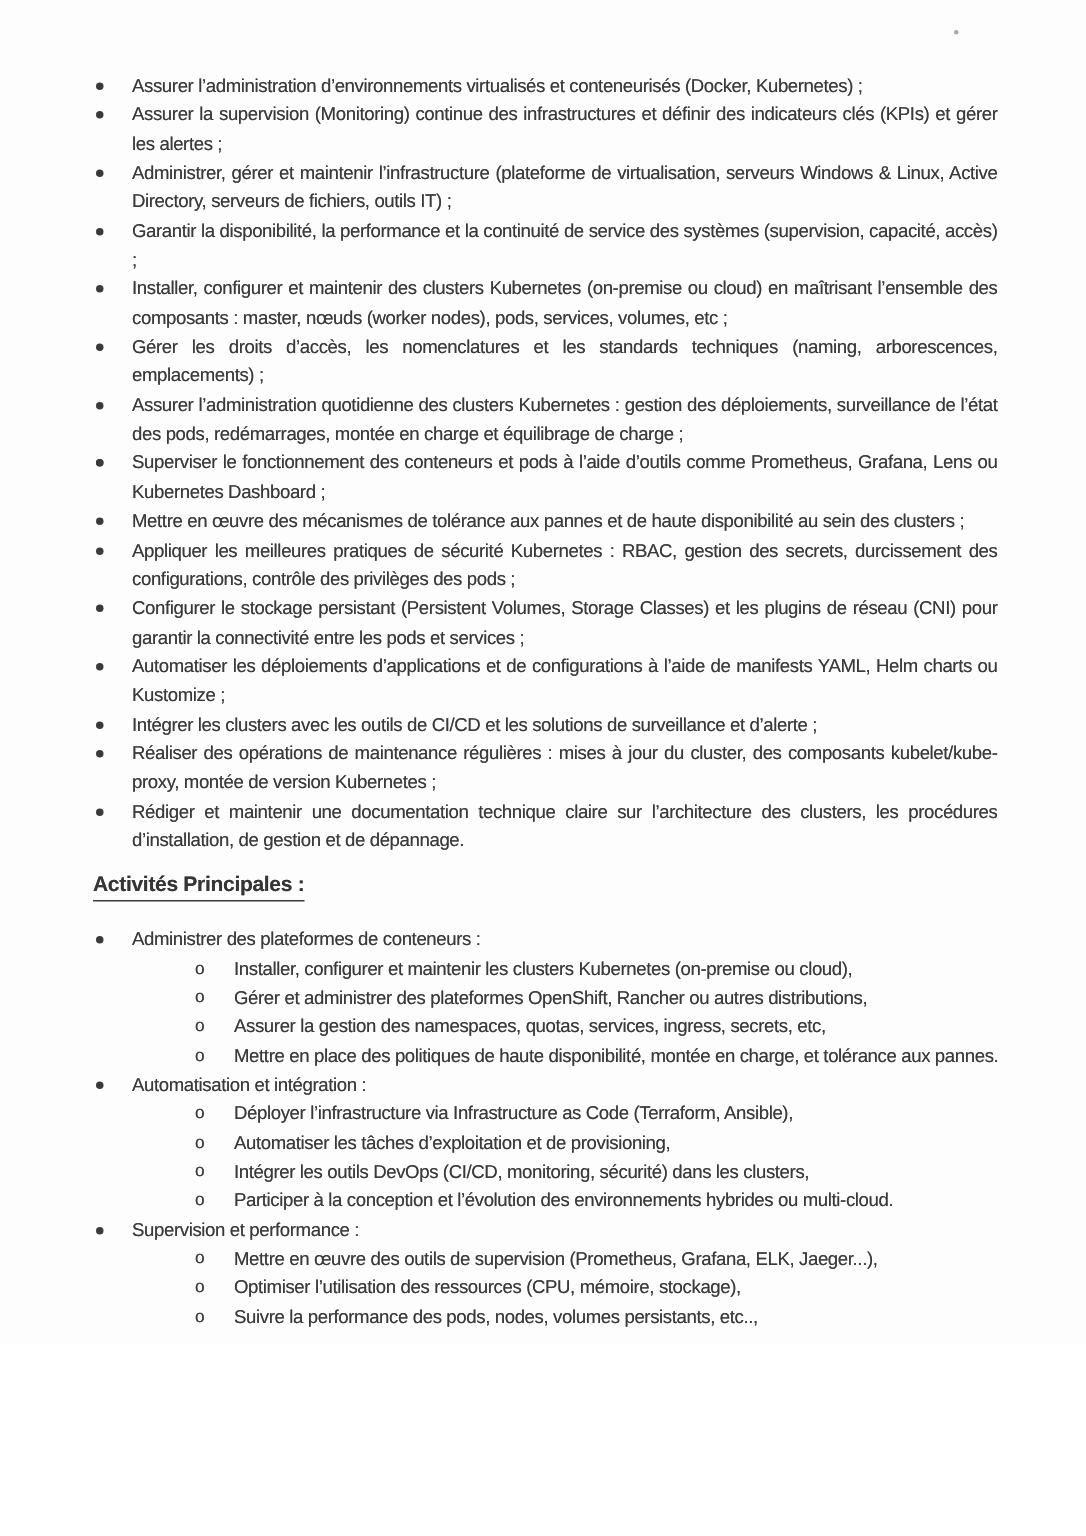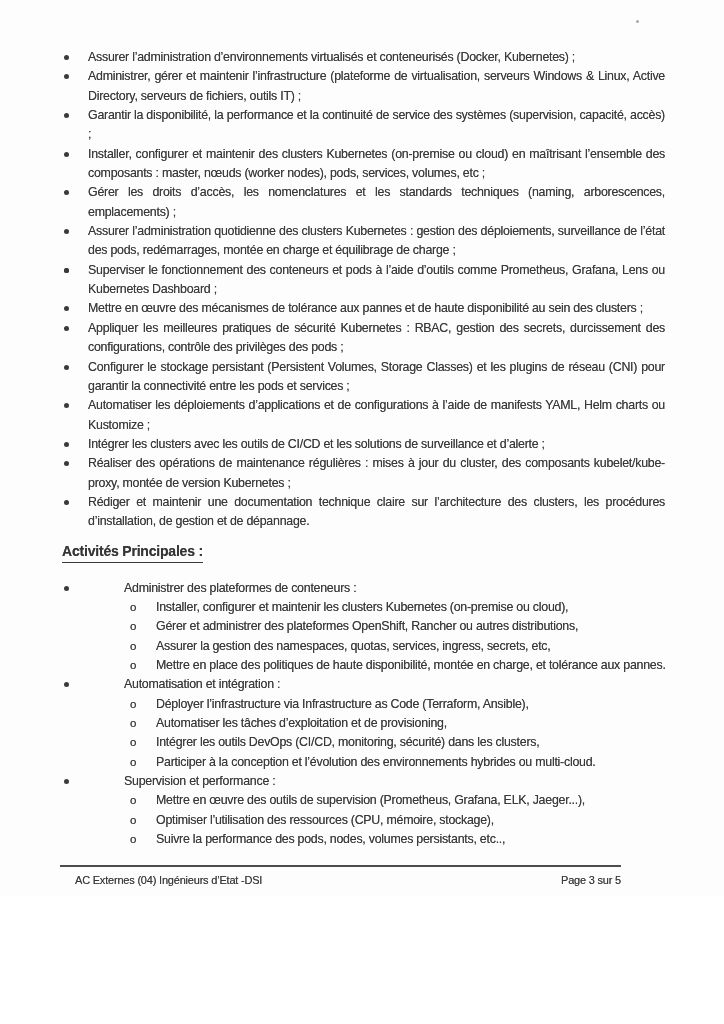--- a/index.html
+++ b/index.html
@@ -20,36 +20,37 @@
   ul{list-style:none;margin:0;padding:0;}
   
   .b1>li{position:relative;padding-left:26px;text-align:justify;}
   .dot{position:absolute;left:2px;top:7px;width:5px;height:5px;border-radius:50%;background:#3a3a3a;}
   
   h2{margin:10px 0 16px 0;font-size:14px;line-height:18px;letter-spacing:-0.2px;font-weight:bold;color:#353535;}
   h2 span{display:inline-block;padding-bottom:2px;border-bottom:1.6px solid #3a3a3a;}
   
   .sub li{position:relative;padding-left:68px;text-align:left;white-space:nowrap;}
   .omark{position:absolute;left:42px;top:0;font-size:11.5px;color:#3a3a3a;}
-  .grp-title{display:block;margin-left:36px;}
+  .grp-title{display:block;}
   
   .footer{margin-top:16px;}
   .rule{width:561px;height:2px;background:#4d4d4d;margin-left:-2px;}
   .frow{box-sizing:border-box;width:561px;margin-left:-2px;display:flex;justify-content:space-between;
         padding:4px 0 0 15px;font-size:11px;letter-spacing:-0.2px;color:#3a3a3a;}
   .speck{position:absolute;left:636px;top:20px;width:3px;height:3px;border-radius:50%;background:#9a9a9a;opacity:.85;}
 </style>
 </head>
 <body>
 
 <div class="page">
   <div class="speck"></div>
 
   <ul class="b1" id="main-bullets">
       <li><span class="dot"></span><span class="txt">Assurer l’administration d’environnements virtualisés et conteneurisés (Docker, Kubernetes) ;</span></li>
+      <li><span class="dot"></span><span class="txt">Assurer la supervision (Monitoring) continue des infrastructures et définir des indicateurs clés (KPIs) et gérer les alertes ;</span></li>
       <li><span class="dot"></span><span class="txt">Administrer, gérer et maintenir l’infrastructure (plateforme de virtualisation, serveurs Windows &amp; Linux, Active Directory, serveurs de fichiers, outils IT) ;</span></li>
       <li><span class="dot"></span><span class="txt">Garantir la disponibilité, la performance et la continuité de service des systèmes (supervision, capacité, accès) ;</span></li>
       <li><span class="dot"></span><span class="txt">Installer, configurer et maintenir des clusters Kubernetes (on-premise ou cloud) en maîtrisant l’ensemble des composants : master, nœuds (worker nodes), pods, services, volumes, etc ;</span></li>
       <li><span class="dot"></span><span class="txt">Gérer les droits d’accès, les nomenclatures et les standards techniques (naming, arborescences, emplacements) ;</span></li>
       <li><span class="dot"></span><span class="txt">Assurer l’administration quotidienne des clusters Kubernetes : gestion des déploiements, surveillance de l’état des pods, redémarrages, montée en charge et équilibrage de charge ;</span></li>
       <li><span class="dot"></span></li>
       <li><span class="dot"></span><span class="txt">Superviser le fonctionnement des conteneurs et pods à l’aide d’outils comme Prometheus, Grafana, Lens ou Kubernetes Dashboard ;</span></li>
       <li><span class="dot"></span><span class="txt">Mettre en œuvre des mécanismes de tolérance aux pannes et de haute disponibilité au sein des clusters ;</span></li>
       <li><span class="dot"></span><span class="txt">Appliquer les meilleures pratiques de sécurité Kubernetes : RBAC, gestion des secrets, durcissement des configurations, contrôle des privilèges des pods ;</span></li>
       <li><span class="dot"></span><span class="txt">Configurer le stockage persistant (Persistent Volumes, Storage Classes) et les plugins de réseau (CNI) pour garantir la connectivité entre les pods et services ;</span></li>

